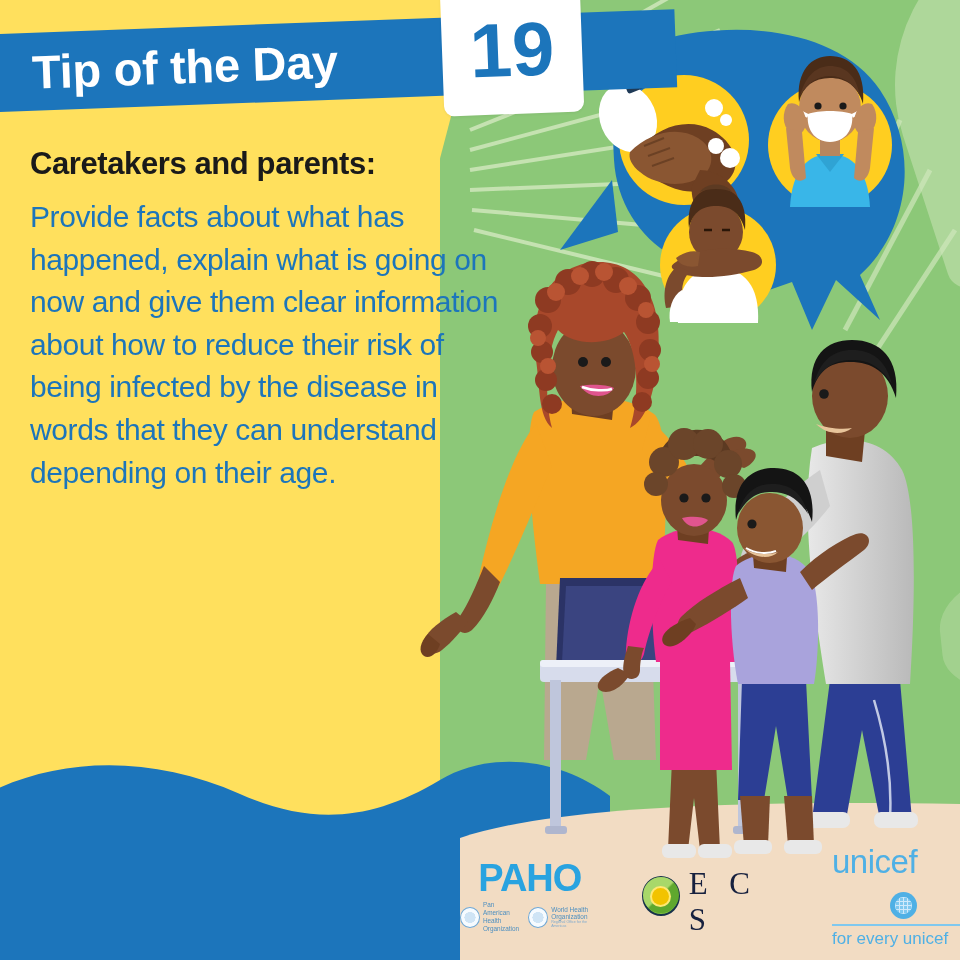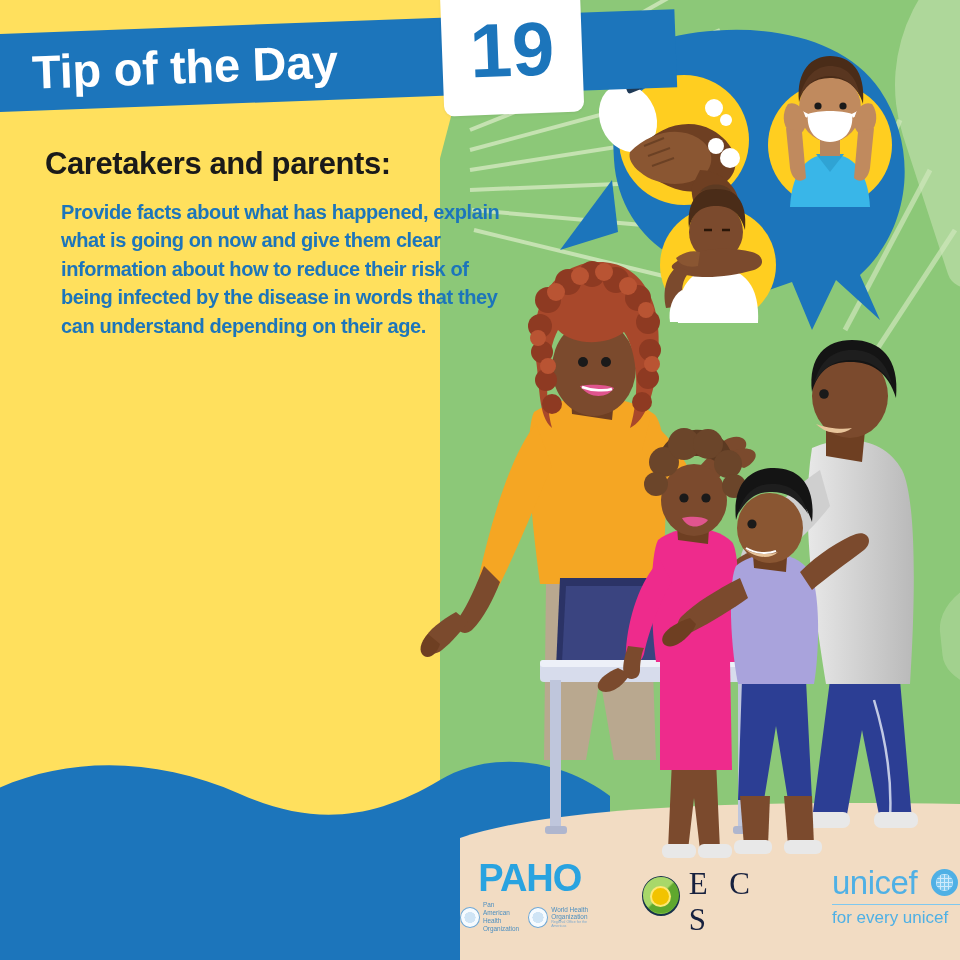--- a/index.html
+++ b/index.html
@@ -56,28 +56,28 @@
   .day-num{
     position:absolute;left:442px;top:-16px;width:140px;height:130px;
     transform:rotate(-2.1deg);z-index:23;
     display:flex;align-items:flex-end;justify-content:center;
     color:#1C75BB;font-size:76px;font-weight:bold;line-height:1;
     padding-bottom:26px;box-sizing:border-box;
     font-family:"Liberation Sans", sans-serif;
   }
 
   
-  .copy{position:absolute;left:45px;top:146px;width:490px;z-index:30;}
+  .copy{position:absolute;left:30px;top:146px;width:490px;z-index:30;}
   .copy-head{
     color:#1A1A1A;font-size:31px;font-weight:bold;margin:0 0 14px 0;
     letter-spacing:-.4px;font-family:"Liberation Sans", sans-serif;
   }
   .copy-body{
-    color:#1C75BB;font-size:20px;font-weight:bold;line-height:1.42;
-    letter-spacing:-.4px;margin:16px;font-family:"Liberation Sans", sans-serif;
+    color:#1C75BB;font-size:30px;font-weight:normal;line-height:1.42;
+    letter-spacing:-.4px;margin:0;font-family:"Liberation Sans", sans-serif;
   }
 
   
   .wave{
     position:absolute;left:-10px;bottom:0;width:620px;height:220px;z-index:12;
   }
 
   
   .footer-band{
     position:absolute;right:0;bottom:0;width:500px;height:160px;z-index:14;
@@ -120,21 +120,21 @@
     box-shadow:0 0 0 2px #FFE873;
   }
   .ecs-word{
     color:#17213F;font-size:31px;letter-spacing:7px;
     font-family:"Liberation Serif", serif;
     margin-top:12px;
   }
 
   
   .unicef{display:flex;flex-direction:column;align-items:flex-start;}
-  .unicef-top{display:flex;align-items:center;gap:14px;}
+  .unicef-top{display:flex;align-items:flex-end;gap:14px;flex-direction:column;}
   .unicef-word{
     color:#4FB0E5;font-size:33px;line-height:1;letter-spacing:-.5px;
     font-family:"Liberation Sans", sans-serif;
   }
   .unicef-globe{
     width:27px;height:27px;border-radius:50%;background:#4FB0E5;position:relative;
   }
   .unicef-globe:after{
     content:"";position:absolute;left:5px;top:5px;width:17px;height:17px;border-radius:50%;
     background:

